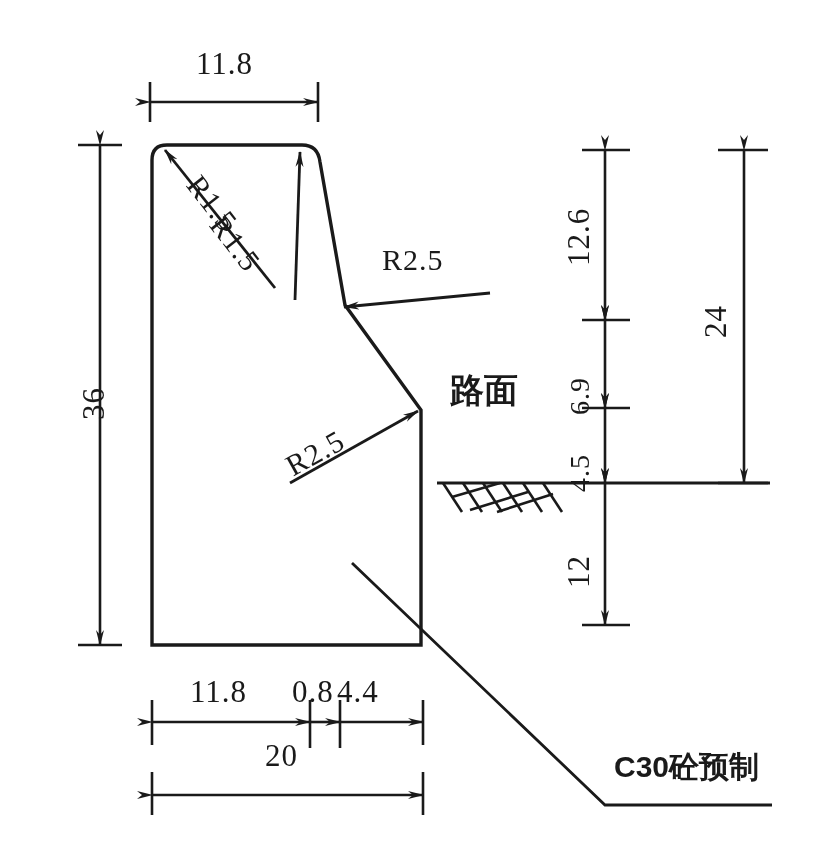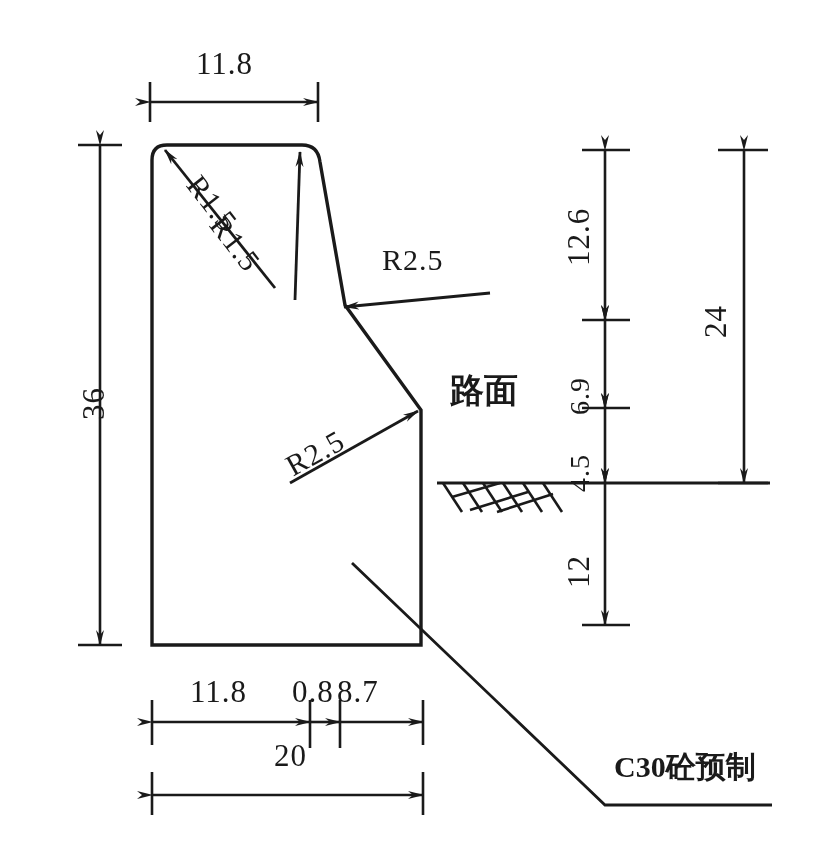--- a/index.html
+++ b/index.html
@@ -6,21 +6,21 @@
   body{width:827px;height:850px;overflow:hidden;
        font-family:"Liberation Serif", serif;}
   #stage{position:relative;width:827px;height:619px;background:#fff;padding-left:36px;}
   svg{position:absolute;left:0;top:0;width:827px;height:850px;}
   .lbl{position:absolute;color:#1a1a1a;font-family:"Liberation Serif",serif;
        white-space:nowrap;line-height:1;}
   .dim{font-size:31px;letter-spacing:1px;}
   .dim-sm{font-size:28px;letter-spacing:1px;}
   .rad{font-size:30px;letter-spacing:1px;}
   .cjk{font-family:"DejaVu Sans","Liberation Sans",sans-serif;font-size:34px;font-weight:600;}
-  .note{font-family:Liberation Serif, serif;font-size:30px;font-weight:600;}
+  .note{font-family:Liberation Sans, sans-serif;font-size:30px;font-weight:600;}
   .rot90{transform:rotate(-90deg);transform-origin:0 0;}
 </style>
 </head>
 <body>
 
 <div id="stage">
 
   <svg viewBox="0 0 827 850">
     <defs>
       <marker id="ah" markerWidth="16" markerHeight="10" refX="15" refY="5" orient="auto" markerUnits="userSpaceOnUse">
@@ -132,23 +132,23 @@
   <div class="lbl dim-sm rot90" style="left:566px; top:492px;">4.5</div>
 
   <div class="lbl dim rot90" style="left:563px; top:588px;">12</div>
 
   <div class="lbl dim rot90" style="left:700px; top:338px;">24</div>
 
   <div class="lbl dim" style="left:190px; top:676px;">11.8</div>
 
   <div class="lbl dim" style="left:292px; top:676px;">0.8</div>
 
-  <div class="lbl dim" style="left:337px; top:676px;">8.7</div>
+  <div class="lbl dim" style="left:337px; top:676px;">4.4</div>
 
-  <div class="lbl dim" style="left:274px; top:740px;">20</div>
+  <div class="lbl dim" style="left:265px; top:740px;">20</div>
 
   <div class="lbl rad" style="left:205px; top:170px; transform:rotate(52deg); transform-origin:0 0;">R1.5</div>
 
   <div class="lbl rad" style="left:228px; top:210px; transform:rotate(52deg); transform-origin:0 0;">R1.5</div>
 
   <div class="lbl rad" style="left:382px; top:245px;">R2.5</div>
 
   <div class="lbl rad" style="left:281px; top:455px; transform:rotate(-29deg); transform-origin:0 0;">R2.5</div>
 
   <div class="lbl cjk" style="left:450px; top:376px;font-family:Liberation Mono, monospace;">路面</div>

